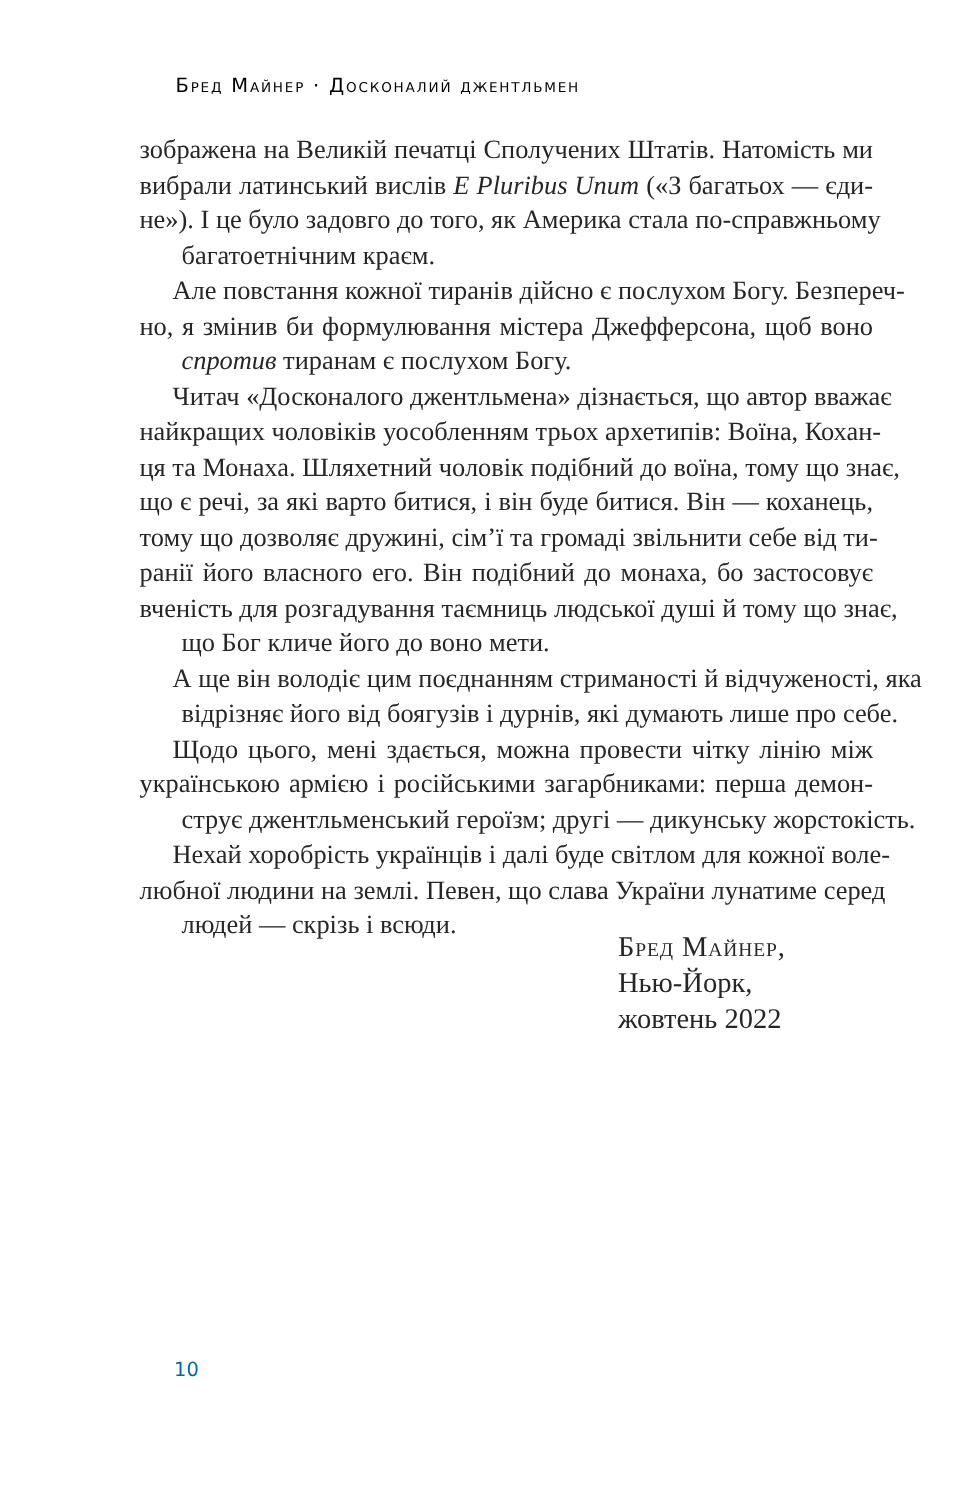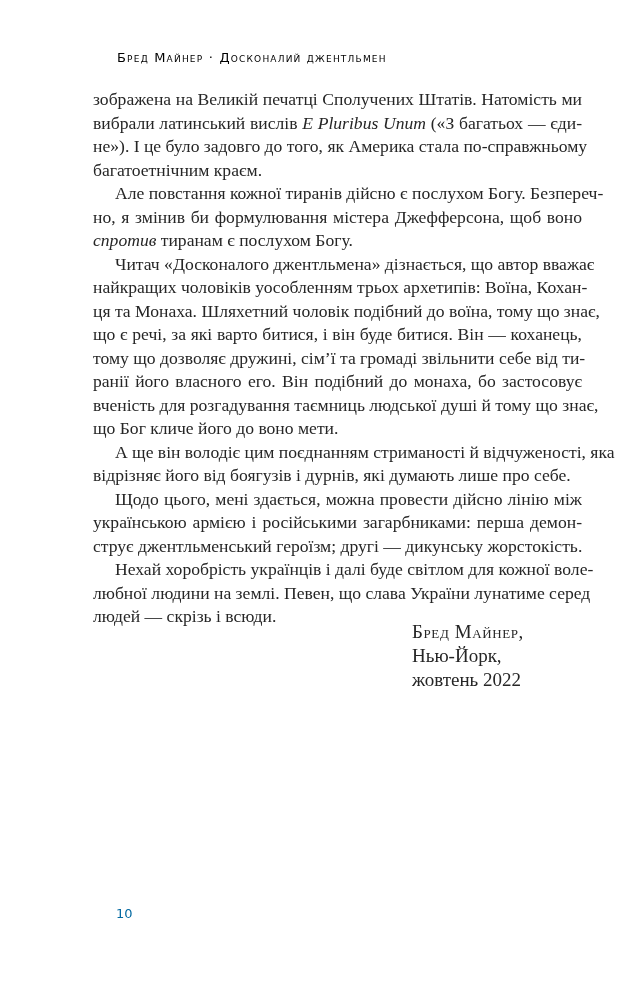--- a/index.html
+++ b/index.html
@@ -44,20 +44,21 @@
       hyphens: manual;
     }
     .line {
       display: block;
       white-space: nowrap;
       text-align: justify;
       text-align-last: justify;
     }
     .line.last {
       text-align-last: left;
+      margin-left: 28px;
     }
     .line.first {
       padding-left: 22px;
     }
     .para .line { text-indent: 0; }
     em { font-style: italic; }
     .signature {
       position: absolute;
       left: 412px;
       top: 620px;
@@ -104,21 +105,21 @@
       <span class="line">тому що дозволяє дружині, сім’ї та громаді звільнити себе від ти-</span>
       <span class="line">ранії його власного его. Він подібний до монаха, бо застосовує</span>
       <span class="line">вченість для розгадування таємниць людської душі й тому що знає,</span>
       <span class="line last">що Бог кличе його до воно мети.</span>
     </div>
     <div class="para">
       <span class="line first">А ще він володіє цим поєднанням стриманості й відчуженості, яка</span>
       <span class="line last">відрізняє його від боягузів і дурнів, які думають лише про себе.</span>
     </div>
     <div class="para">
-      <span class="line first">Щодо цього, мені здається, можна провести дійсно лінію між</span>
+      <span class="line first">Щодо цього, мені здається, можна провести чітку лінію між</span>
       <span class="line">українською армією і російськими загарбниками: перша демон-</span>
       <span class="line last">струє джентльменський героїзм; другі — дикунську жорстокість.</span>
     </div>
     <div class="para">
       <span class="line first">Нехай хоробрість українців і далі буде світлом для кожної воле-</span>
       <span class="line">любної людини на землі. Певен, що слава України лунатиме серед</span>
       <span class="line last">людей — скрізь і всюди.</span>
     </div>
   </div>
 

